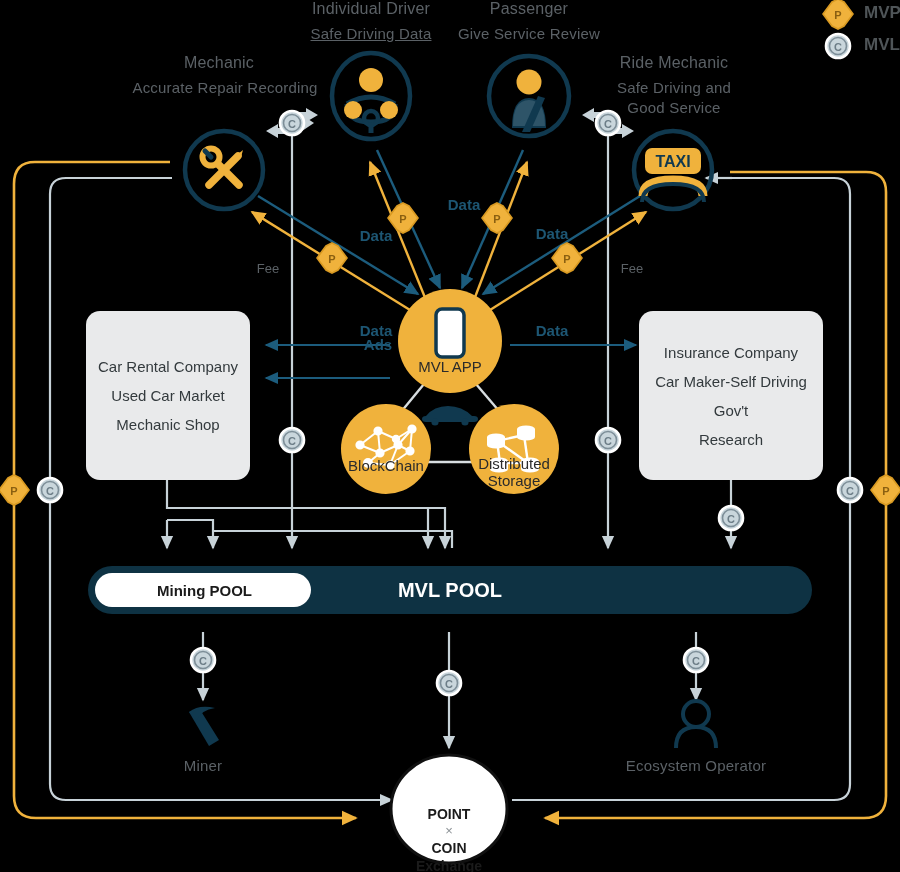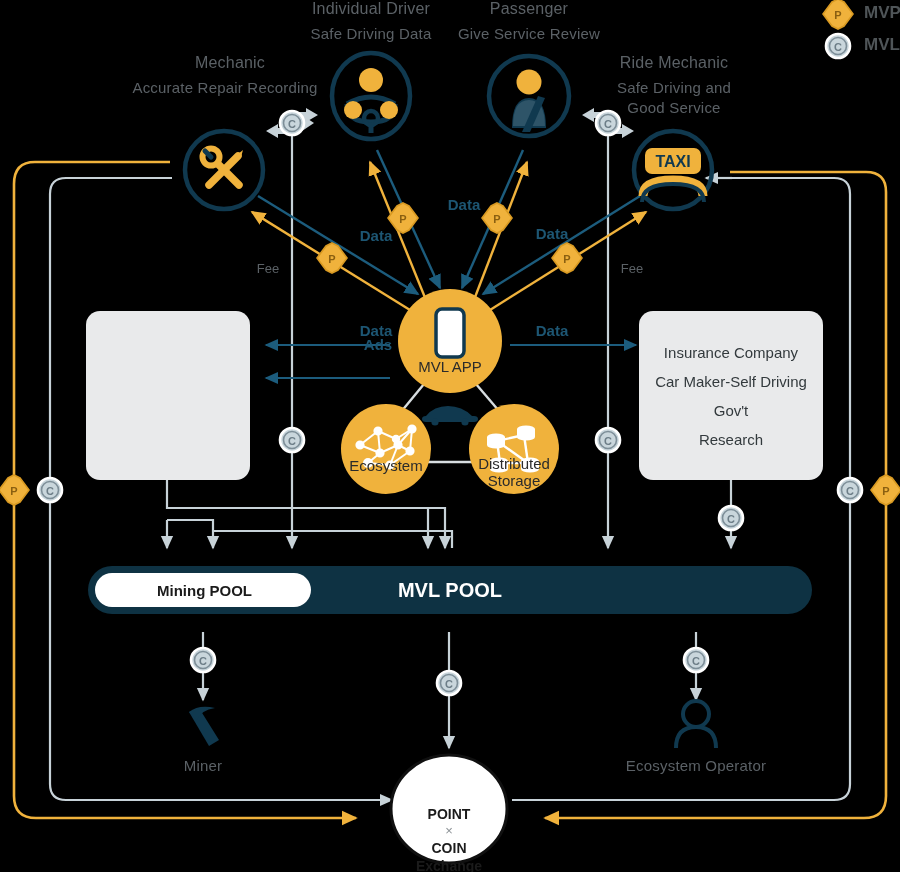--- a/index.html
+++ b/index.html
@@ -321,53 +321,58 @@
         </g>
   </g>
 
   <rect x="86" y="311" width="164" height="169" rx="14" fill="#E9EAEB"></rect>
   <rect x="639" y="311" width="184" height="169" rx="14" fill="#E9EAEB"></rect>
 </svg>
 
 <div class="legend" style="left:864px;top:3px;">MVP</div>
 <div class="legend" style="left:864px;top:35px;">MVL</div>
 
-<div class="lbl hdr center" style="left:230px;top:54px;">Mechanic</div>
+<div class="lbl hdr center" style="left:219px;top:54px;">Mechanic</div>
 <div class="lbl center" style="left:225px;top:79px;">Accurate Repair Recording</div>
 
 <div class="lbl hdr center" style="left:371px;top:0px;">Individual Driver</div>
-<div class="lbl center" style="left:371px;top:25px;">Safe Driving Data</div>
+<div class="lbl center" style="left:371px;top:25px;text-decoration:underline;">Safe Driving Data</div>
 
 <div class="lbl hdr center" style="left:529px;top:0px;">Passenger</div>
 <div class="lbl center" style="left:529px;top:25px;">Give Service Review</div>
 
 <div class="lbl hdr center" style="left:674px;top:54px;">Ride Mechanic</div>
 <div class="lbl center" style="left:674px;top:79px;">Safe Driving and</div>
 <div class="lbl center" style="left:674px;top:99px;">Good Service</div>
 
 <div class="data-lbl" style="left:362px;top:227px;">Data</div>
 <div class="data-lbl" style="left:450px;top:196px;">Data</div>
 <div class="data-lbl" style="left:538px;top:225px;">Data</div>
 <div class="data-lbl" style="left:362px;top:322px;">Data</div>
 <div class="data-lbl" style="left:364px;top:336px;">Ads</div>
 <div class="data-lbl" style="left:538px;top:322px;">Data</div>
 
 <div class="fee-lbl" style="left:268px;top:261px;">Fee</div>
 <div class="fee-lbl" style="left:632px;top:261px;">Fee</div>
 
+<div class="boxtext" style="left:168px;top:352px;">
+  <div>Car Rental Company</div>
+  <div>Used Car Market</div>
+  <div>Mechanic Shop</div>
+</div>
 
 <div class="boxtext" style="left:731px;top:338px;">
   <div>Insurance Company</div>
   <div>Car Maker-Self Driving</div>
   <div>Gov't</div>
   <div>Research</div>
 </div>
 
 <div class="circ-lbl mvlapp-lbl" style="left:450px;top:358px;">MVL APP</div>
-<div class="circ-lbl orangecirc-lbl" style="left:386px;top:457px;">Ecosystem</div>
+<div class="circ-lbl orangecirc-lbl" style="left:386px;top:457px;">BlockChain</div>
 <div class="circ-lbl orangecirc-lbl" style="left:514px;top:455px;">
   <div>Distributed</div>
   <div>Storage</div>
 </div>
 
 <div class="pool-mining" style="left:157px;top:582px;">Mining POOL</div>
 <div class="pool-main" style="left:450px;top:579px;">MVL POOL</div>
 
 <div class="lbl center" style="left:203px;top:757px;">Miner</div>
 <div class="lbl center" style="left:696px;top:757px;">Ecosystem Operator</div>

